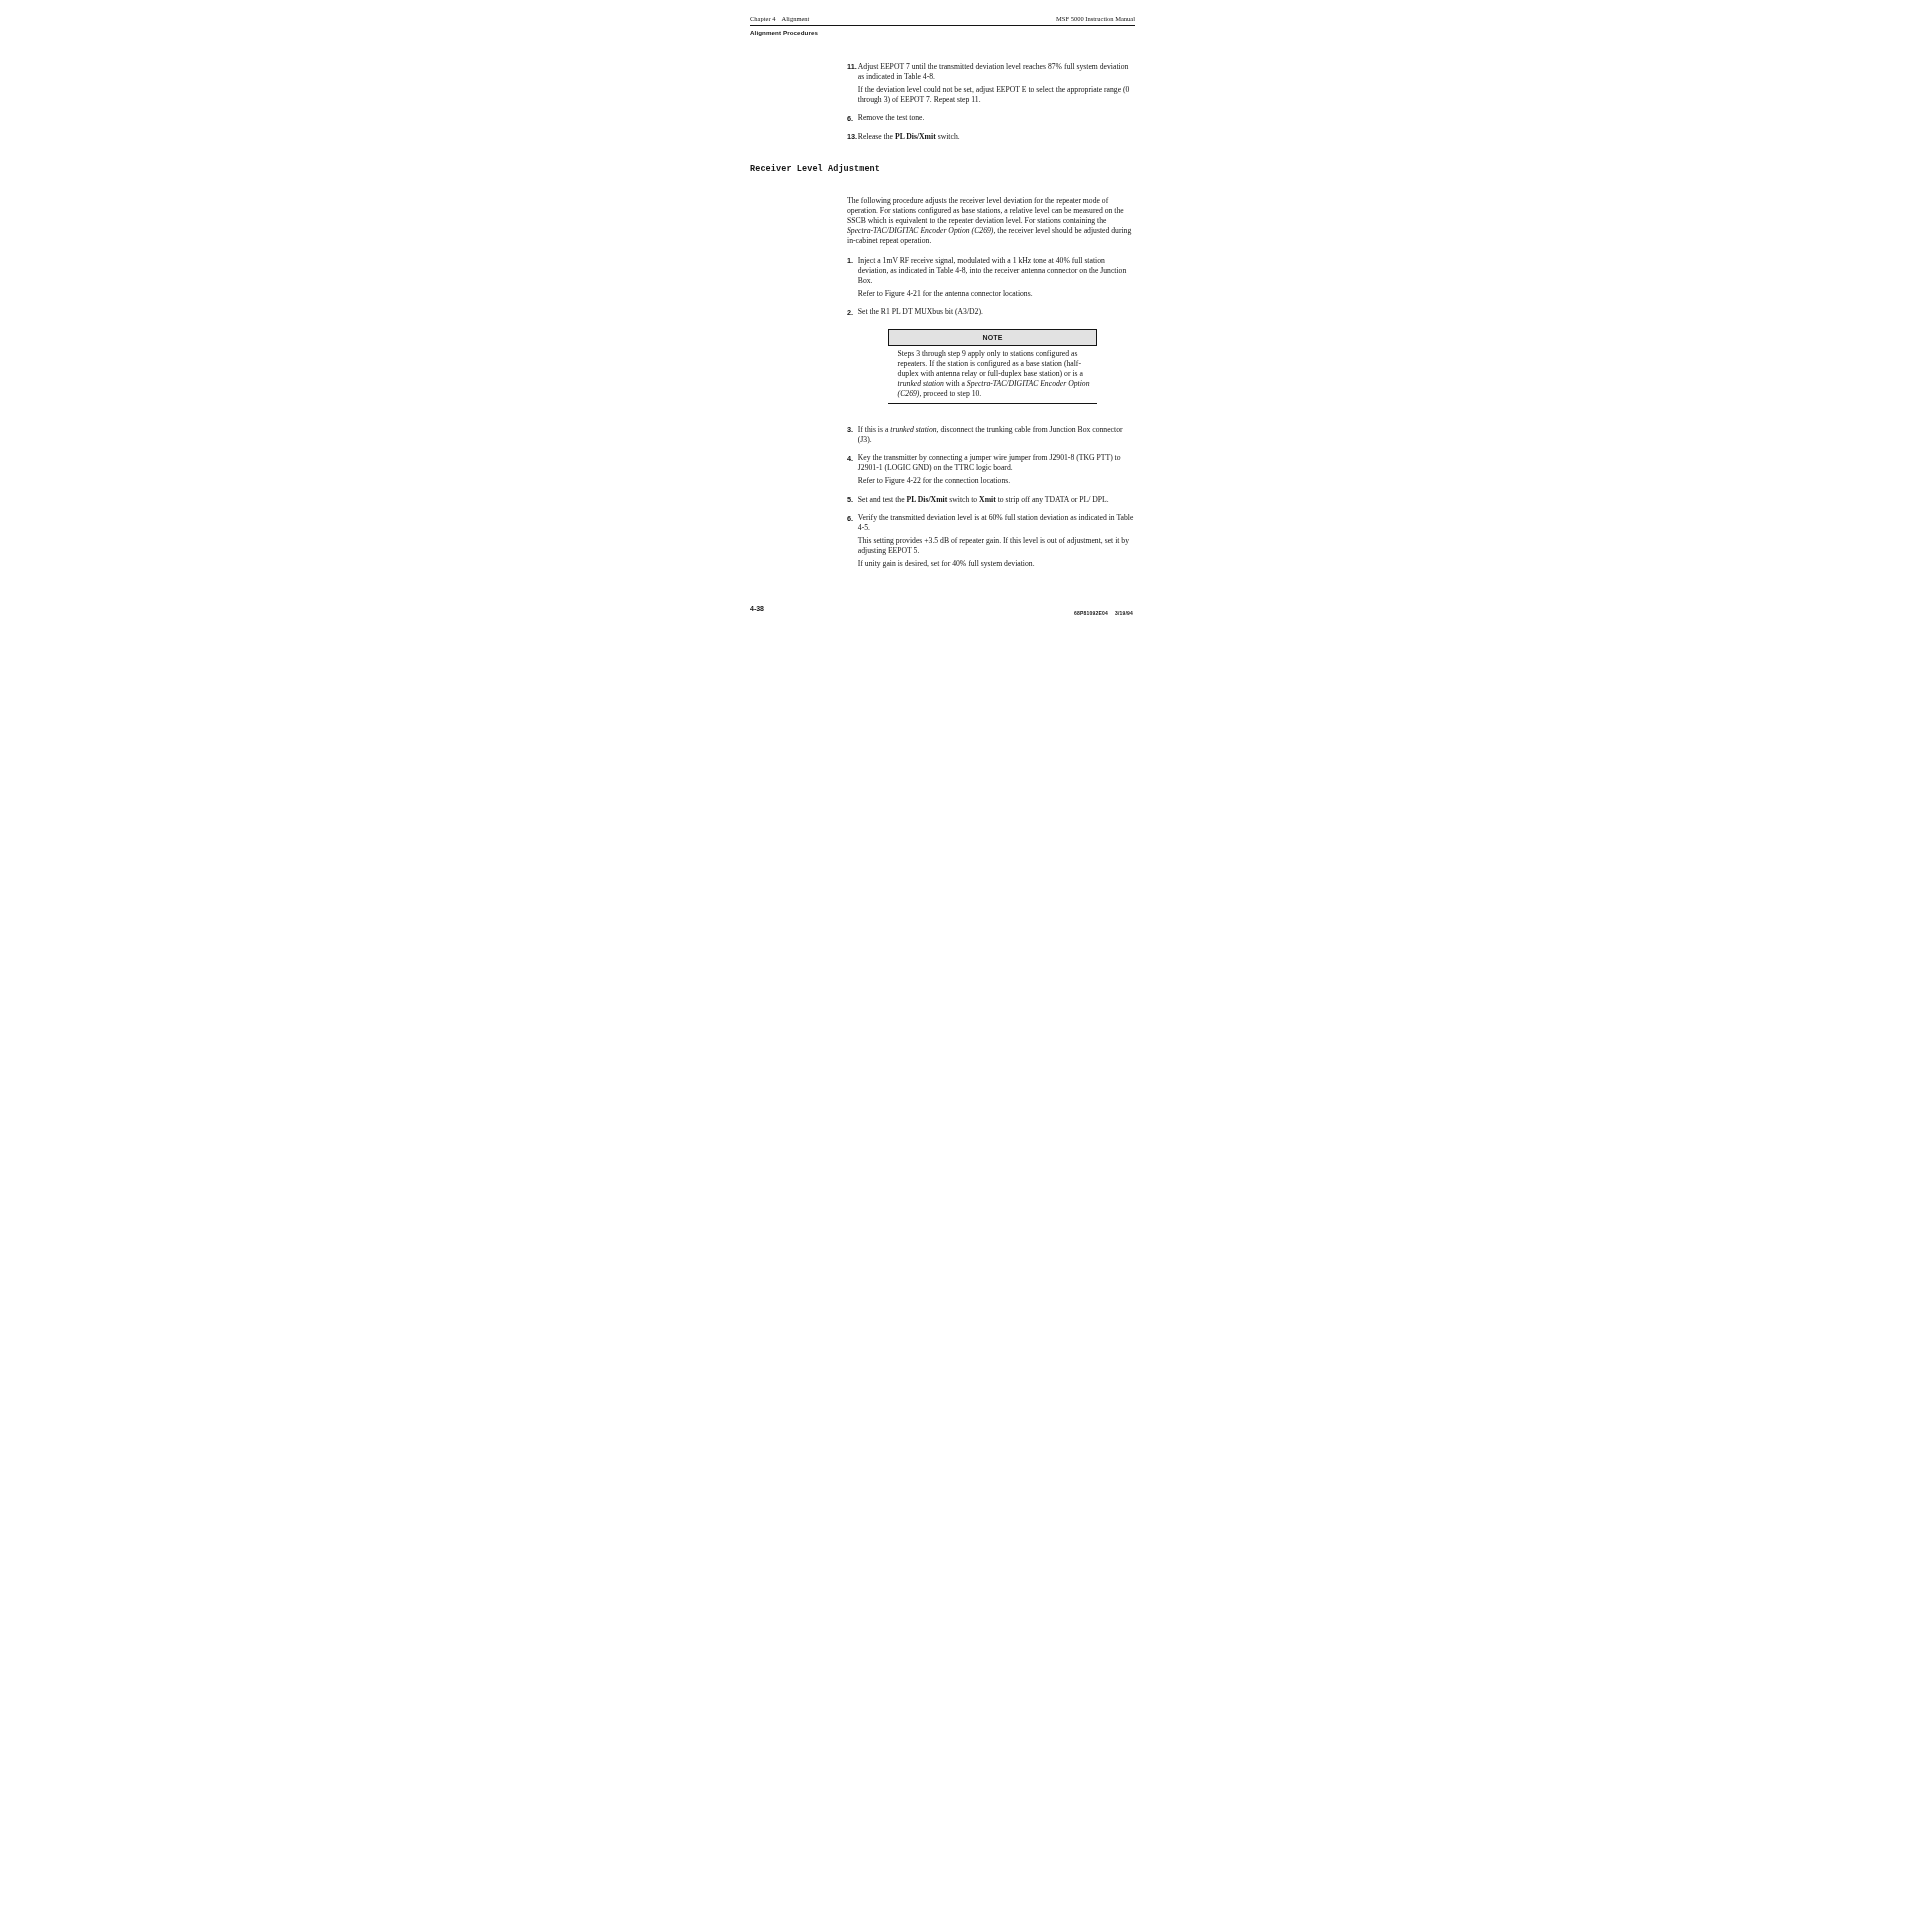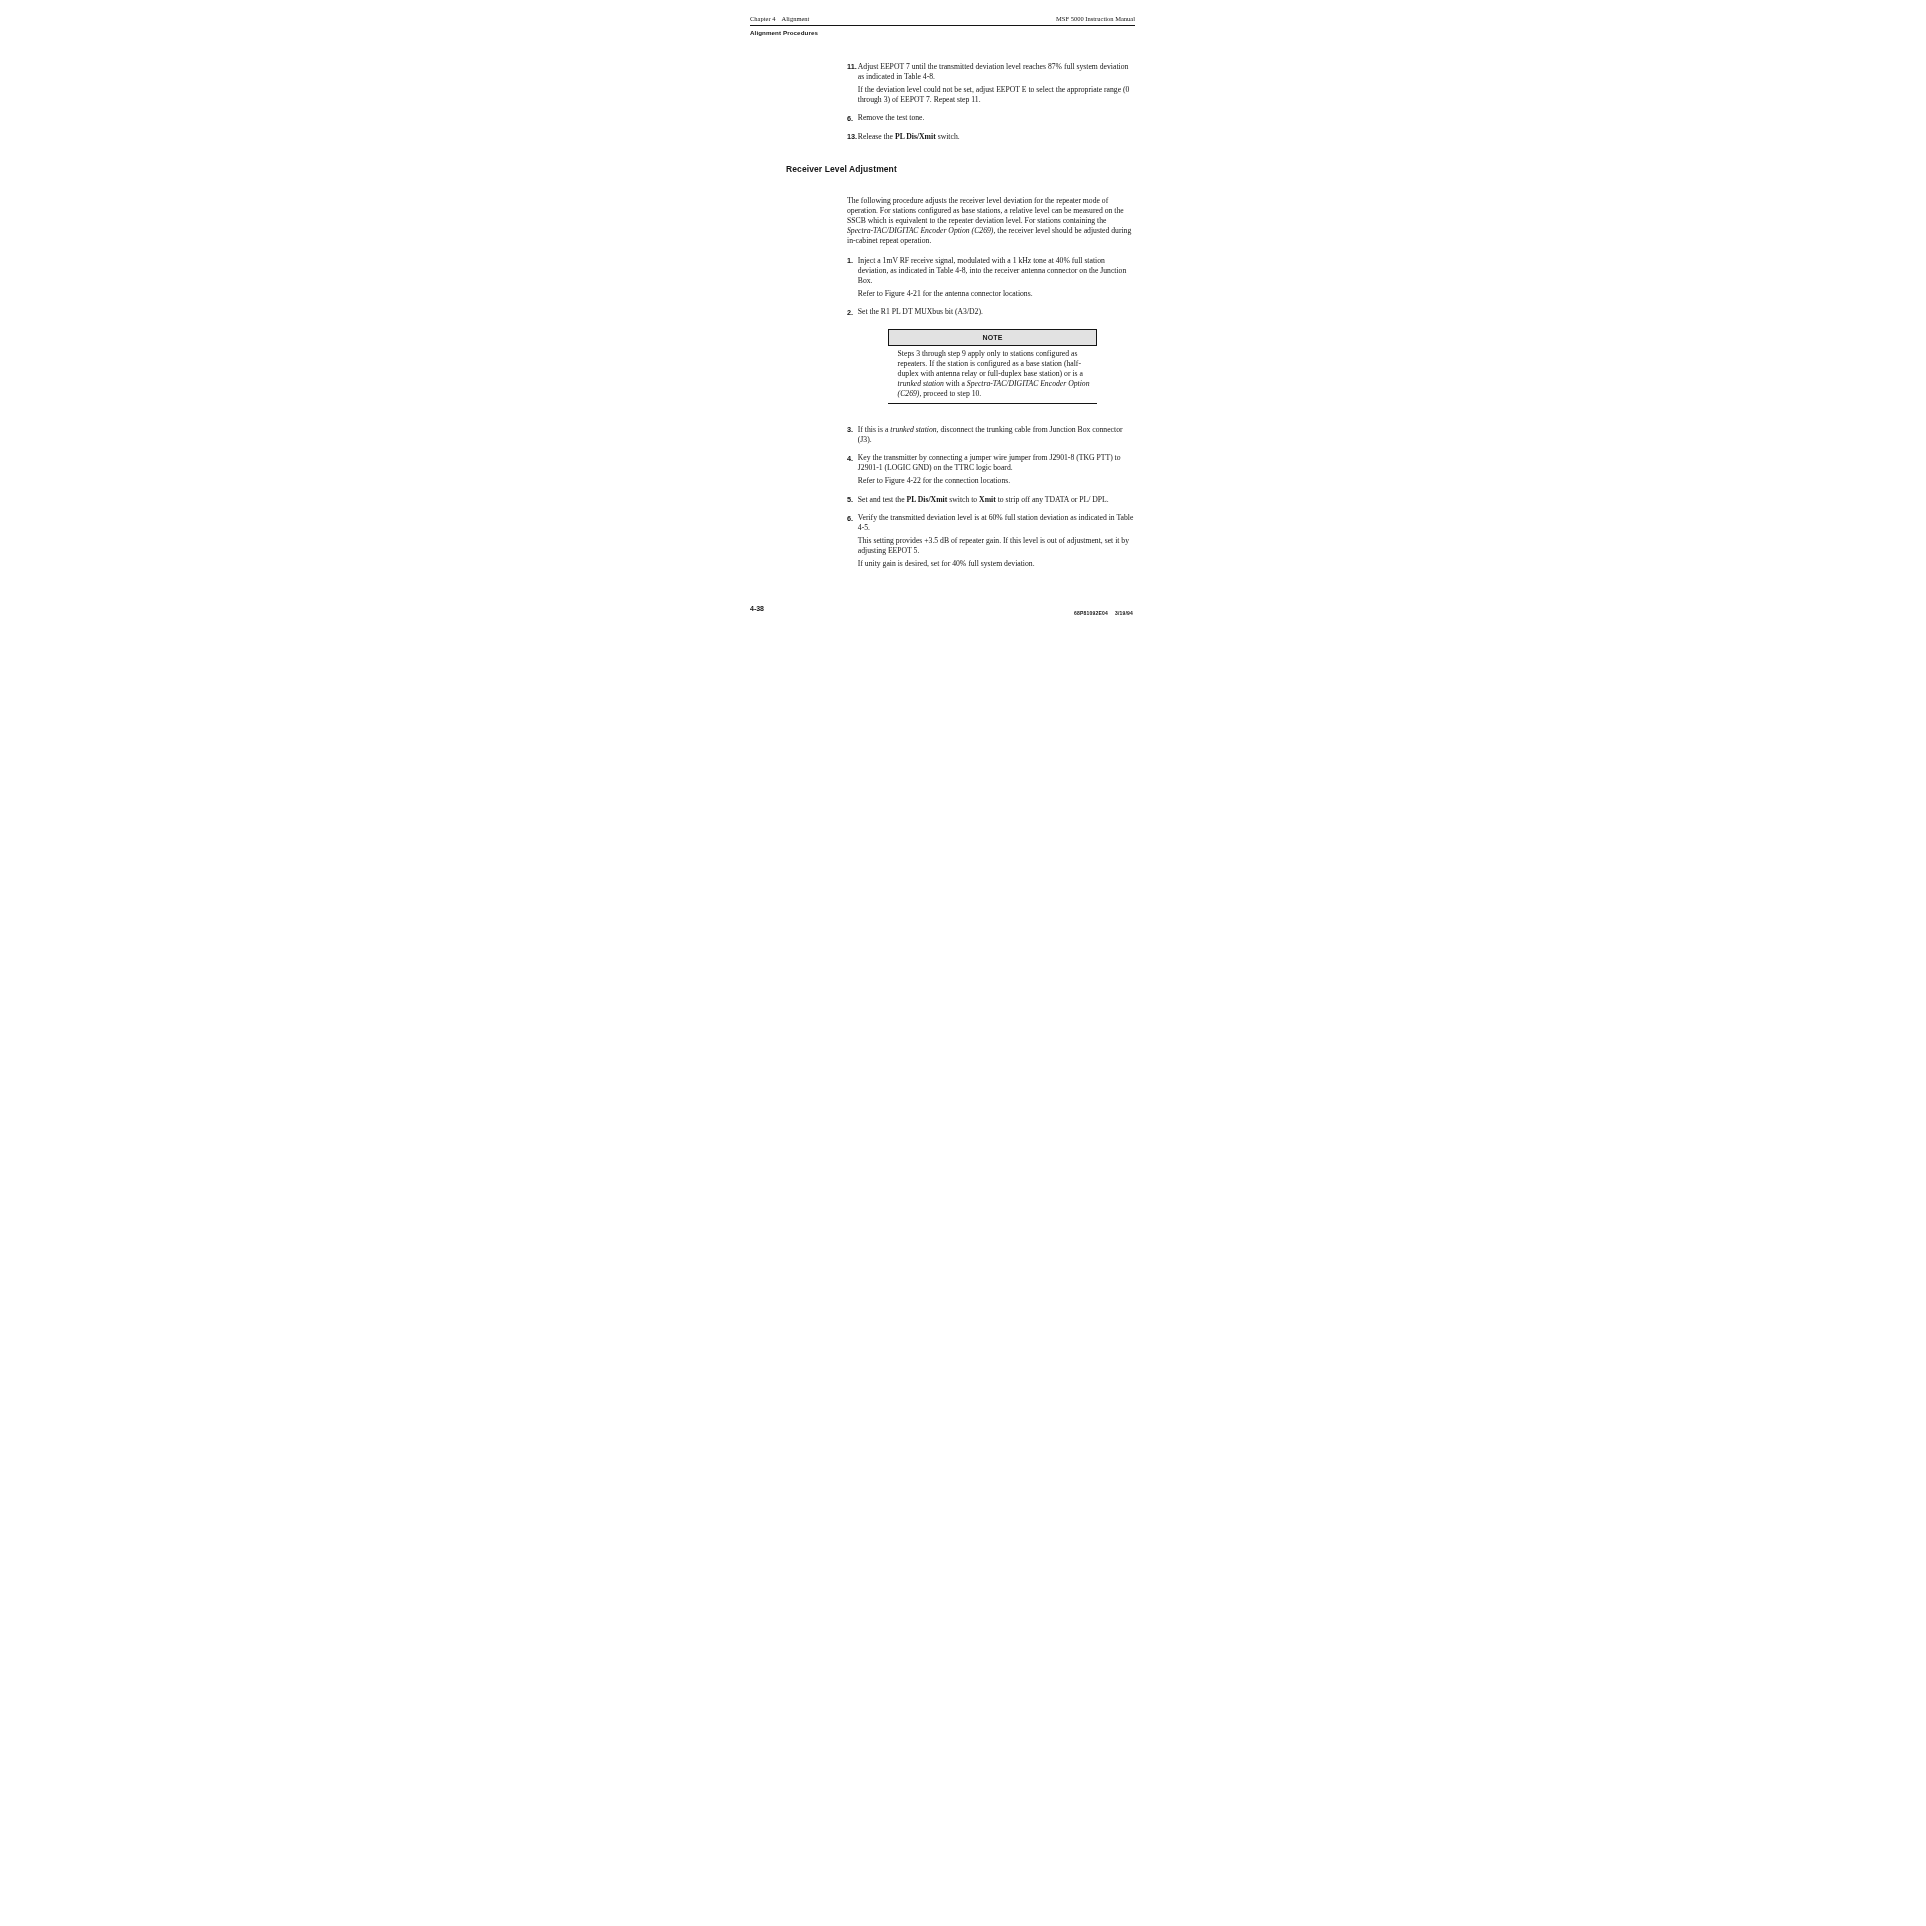--- a/index.html
+++ b/index.html
@@ -18,22 +18,22 @@
     font-weight:bold; font-size:6.2px; line-height:7.7px; letter-spacing:0.1px; }
   .steps { margin-left:97px; }
   .steps-top { margin-top:25.4px; }
   .step { display:flex; margin-bottom:8.5px; }
   .step:last-child { margin-bottom:0; }
   .step-num { flex:none; width:10.8px; font-family:"Liberation Sans", sans-serif;
     font-weight:bold; font-size:7.3px; padding-top:0.4px; }
   .step-body { flex:1 1 auto; max-width:276px; }
   .step-para { margin-top:2.7px; }
   .step-para:first-child { margin-top:0; }
-  .section-heading { margin-top:22px; font-family:Liberation Sans, sans-serif;
-    font-weight:bold; font-size:8.5px; line-height:10px; letter-spacing:0.1px;margin-left:36px; }
+  .section-heading { margin-top:22px; font-family:Liberation Mono, monospace;
+    font-weight:bold; font-size:8.5px; line-height:10px; letter-spacing:0.1px; }
   .intro { margin-left:97px; margin-top:22px; max-width:287px; }
   .note { margin:11.6px 0 21px 41px; width:209px; }
   .note-bar { height:16.6px; border:0.8px solid var(--ink); border-top-width:1.2px; border-bottom-width:1.5px;
     background-color:var(--note-fill);
     background-image:radial-gradient(#b0b0b0 0.4px, rgba(0,0,0,0) 0.4px);
     background-size:1.2px 1.2px;
     display:flex; align-items:center; justify-content:center; }
   .note-label { font-family:"Liberation Sans", sans-serif; font-weight:bold; font-size:7px;
     letter-spacing:0.2px; background:rgba(226,226,226,.6); padding:0 2.3px; }
   .note-body { padding:3.1px 5.8px 2.3px 9.6px; }

